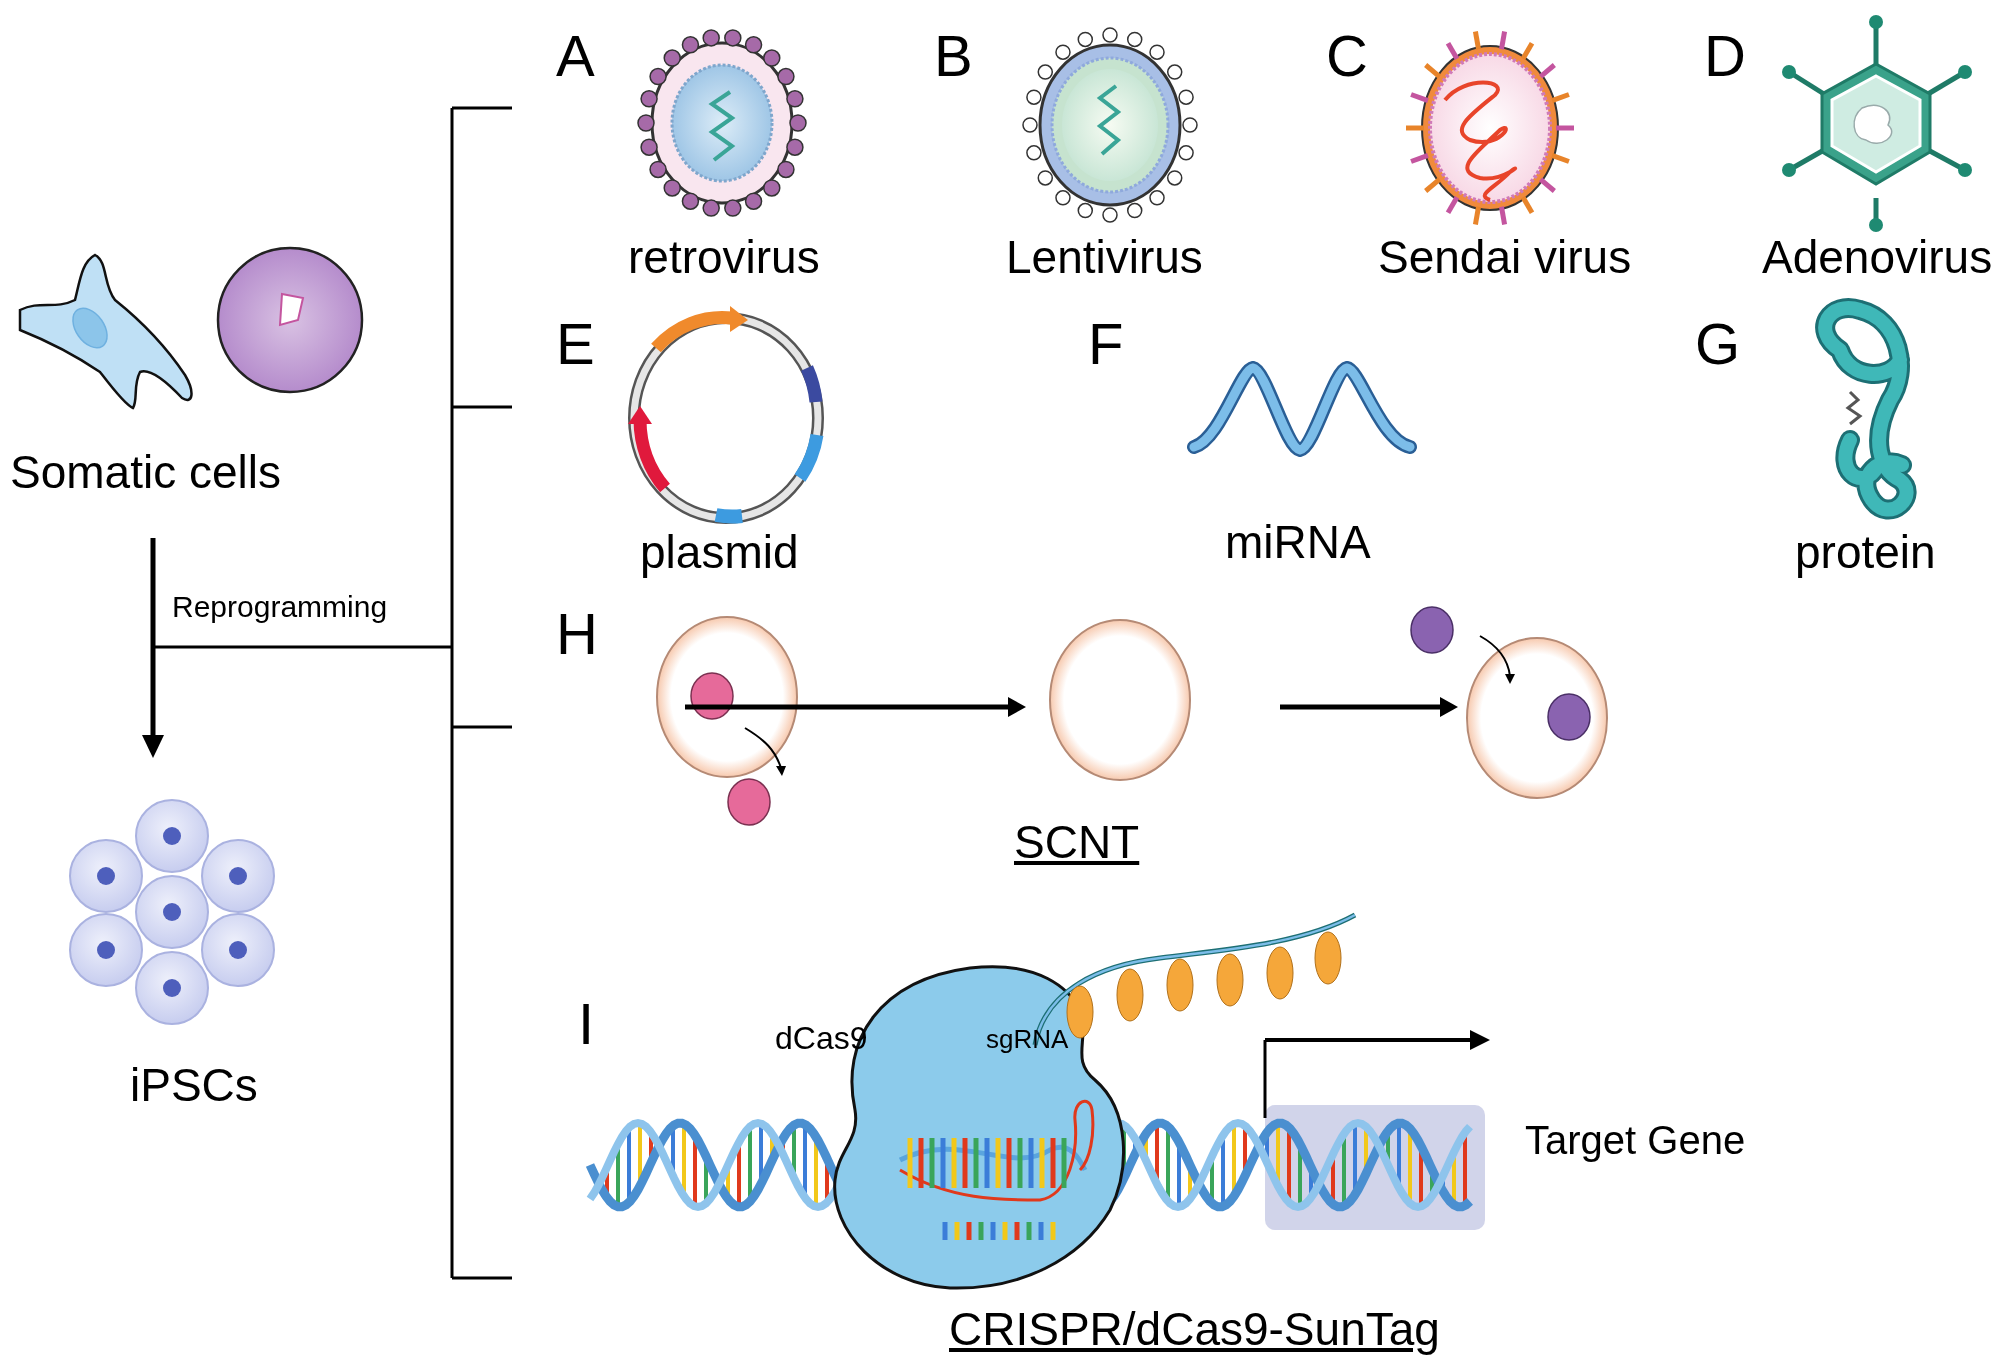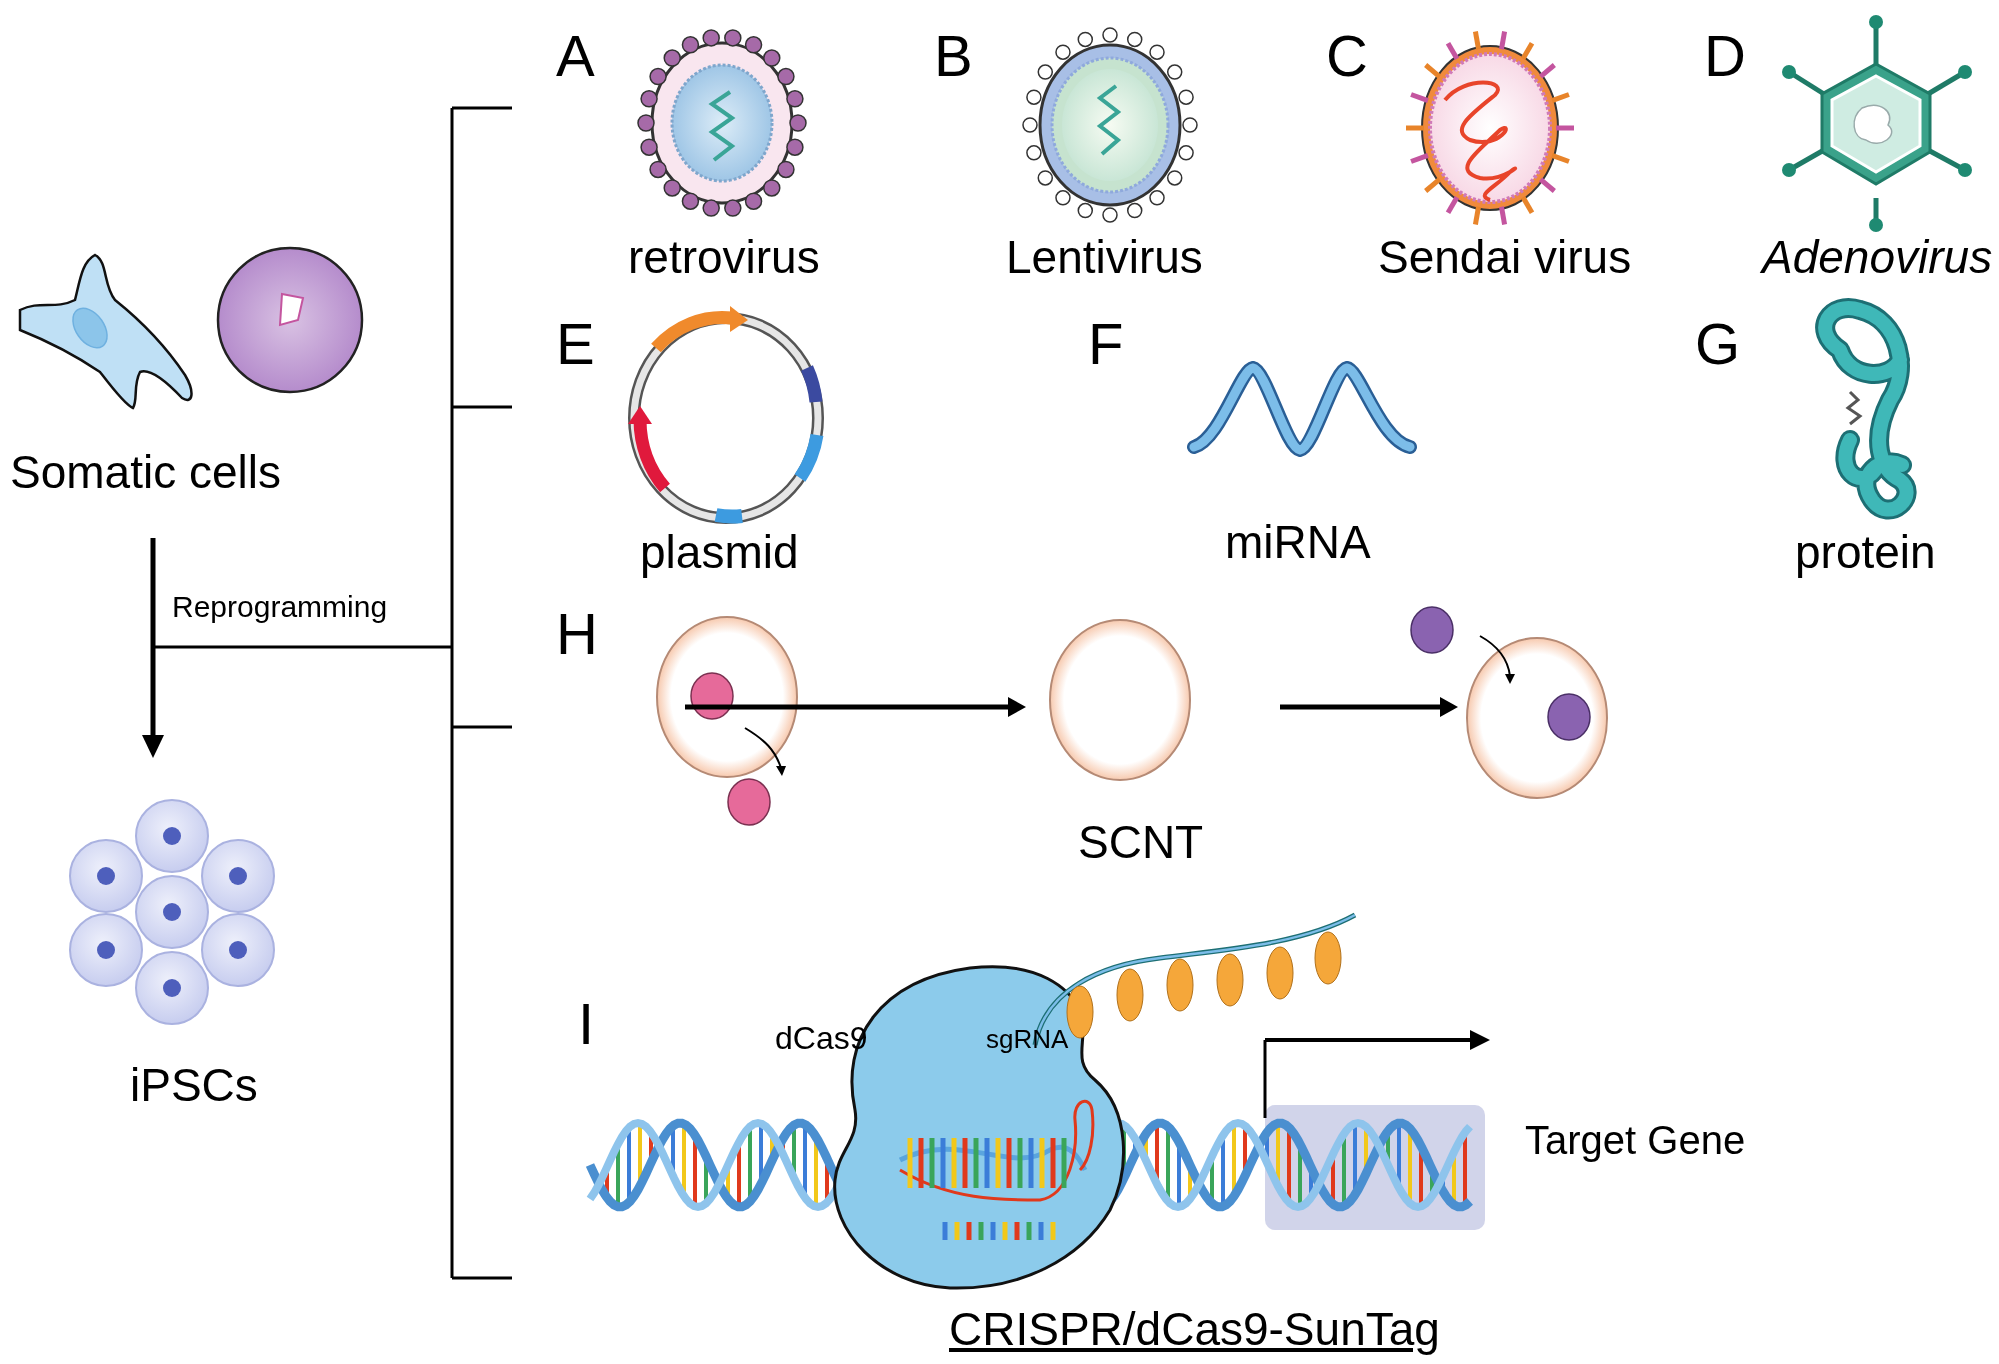--- a/index.html
+++ b/index.html
@@ -364,29 +364,29 @@
 <div class="lbl small" style="left:172px;top:590px;">Reprogramming</div>
 <div class="lbl big" style="left:110px;top:1058px;margin-left:20px;">iPSCs</div>
 
 <div class="lbl letter" style="left:556px;top:22px;">A</div>
 <div class="lbl big" style="left:628px;top:230px;">retrovirus</div>
 <div class="lbl letter" style="left:934px;top:22px;">B</div>
 <div class="lbl big" style="left:1006px;top:230px;">Lentivirus</div>
 <div class="lbl letter" style="left:1326px;top:22px;">C</div>
 <div class="lbl big" style="left:1360px;top:230px;margin-left:18px;">Sendai virus</div>
 <div class="lbl letter" style="left:1704px;top:22px;">D</div>
-<div class="lbl big" style="left:1762px;top:230px;font-style:italic;">Adenovirus</div>
+<div class="lbl big" style="left:1762px;top:230px;">Adenovirus</div>
 
 <div class="lbl letter" style="left:556px;top:310px;">E</div>
 <div class="lbl big" style="left:640px;top:525px;">plasmid</div>
 <div class="lbl letter" style="left:1088px;top:310px;">F</div>
 <div class="lbl big" style="left:1225px;top:515px;">miRNA</div>
 <div class="lbl letter" style="left:1695px;top:310px;">G</div>
 <div class="lbl big" style="left:1795px;top:525px;">protein</div>
 
 <div class="lbl letter" style="left:556px;top:600px;">H</div>
-<div class="lbl big" style="left:1078px;top:815px;">SCNT</div>
+<div class="lbl big" style="left:1014px;top:815px;text-decoration:underline;">SCNT</div>
 
 <div class="lbl letter" style="left:578px;top:990px;">I</div>
 <div class="lbl small" style="left:775px;top:1020px;font-size:32px;">dCas9</div>
 <div class="lbl small" style="left:986px;top:1024px;font-size:26px;">sgRNA</div>
 <div class="lbl" style="left:1525px;top:1118px;font-size:40px;">Target Gene</div>
 <div class="lbl big" style="left:949px;top:1302px;text-decoration:underline;">CRISPR/dCas9-SunTag</div>
 
 </body></html>

